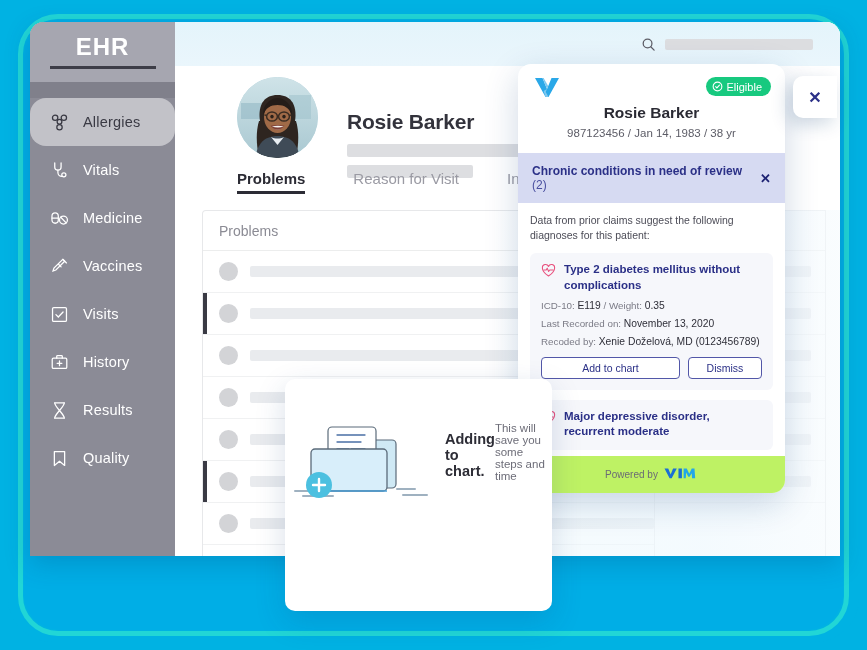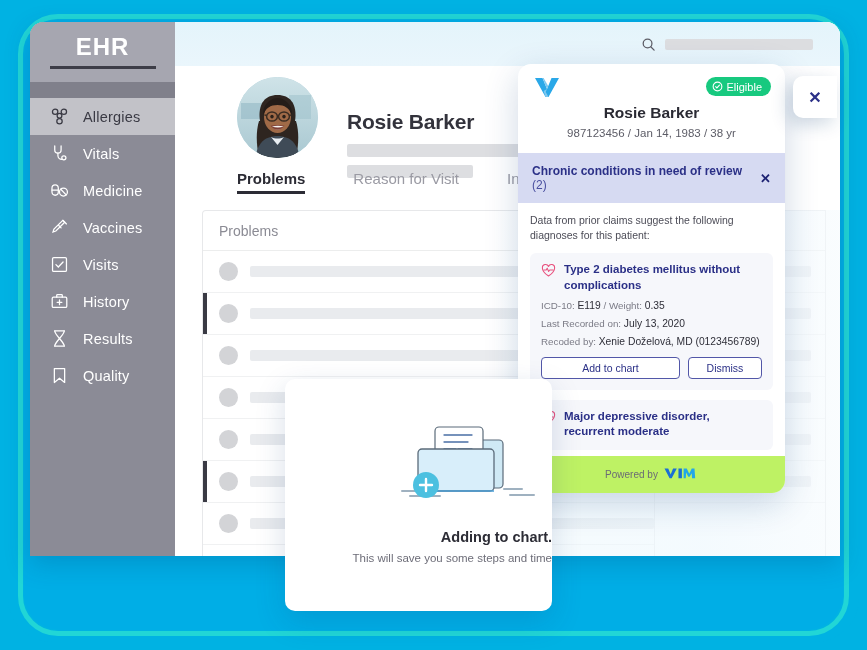--- a/index.html
+++ b/index.html
@@ -56,22 +56,22 @@
   }
   #sidebar-brand .logo-text {
     color: #ffffff; font-weight: bold; font-size: 24px;
     letter-spacing: 1px; line-height: 1;
   }
   #sidebar-brand .logo-rule {
     width: 106px; height: 3px; background: #3d3d47; margin-top: 7px;
   }
   #sidebar-gap { height: 16px; background: #80808b; }
   .nav-item {
-    height: 37px; display: flex; align-items: center;
-    padding-left: 20px; gap: 14px; cursor: pointer;
+    height: 48px; display: flex; align-items: center;
+    padding-left: 20px; gap: 14px; cursor: pointer; border-radius: 16px;
   }
   .nav-item.active { background: #c2c2c8; }
   .nav-item .nav-label {
     font-size: 14.5px; color: #ffffff; letter-spacing: .2px;
   }
   .nav-item.active .nav-label { color: #3a3a44; }
   .nav-icon { width: 19px; height: 19px; display: block; }
   .nav-icon svg { width: 19px; height: 19px; display: block; }
   .nav-item .nav-icon svg * { stroke: #ffffff; }
   .nav-item.active .nav-icon svg * { stroke: #3a3a44; }
@@ -246,21 +246,21 @@
   }
   #vim-close-pill .x-glyph { font-size: 16px; color: #2b3087; font-weight: bold; }
 
   
   #adding-modal {
     position: absolute; left: 285px; top: 379px;
     width: 267px; height: 232px;
     background: #ffffff; border-radius: 10px;
     box-shadow: 0 10px 30px rgba(15,60,120,.17);
     z-index: 50;
-    display: flex; flex-direction: column; align-items: flex-end;
+    display: flex; flex-direction: row; align-items: flex-start;
     padding-top: 36px;
   }
   #adding-illustration { width: 160px; height: 98px; }
   #adding-illustration svg { display: block; }
   #adding-title {
     margin-top: 16px; font-size: 14.5px; font-weight: bold; color: #2d2d36;
   }
   #adding-sub { margin-top: 7px; font-size: 11.5px; color: #6d6d78; }
 </style>
 </head>
@@ -537,21 +537,21 @@
         <div class="dx-title">Type 2 diabetes mellitus without complications</div>
       </div>
       <div class="dx-line">
         <span class="lbl">ICD-10:</span>
         <span class="val">E119</span>
         <span class="lbl">/ Weight:</span>
         <span class="val">0.35</span>
       </div>
       <div class="dx-line">
         <span class="lbl">Last Recorded on:</span>
-        <span class="val">July 13, 2020</span>
+        <span class="val">November 13, 2020</span>
       </div>
       <div class="dx-line">
         <span class="lbl">Recoded by:</span>
         <span class="val">Xenie Doželová, MD (0123456789)</span>
       </div>
       <div class="dx-actions">
         <button class="dx-btn primary">Add to chart</button>
         <button class="dx-btn secondary">Dismiss</button>
       </div>
     </div>

